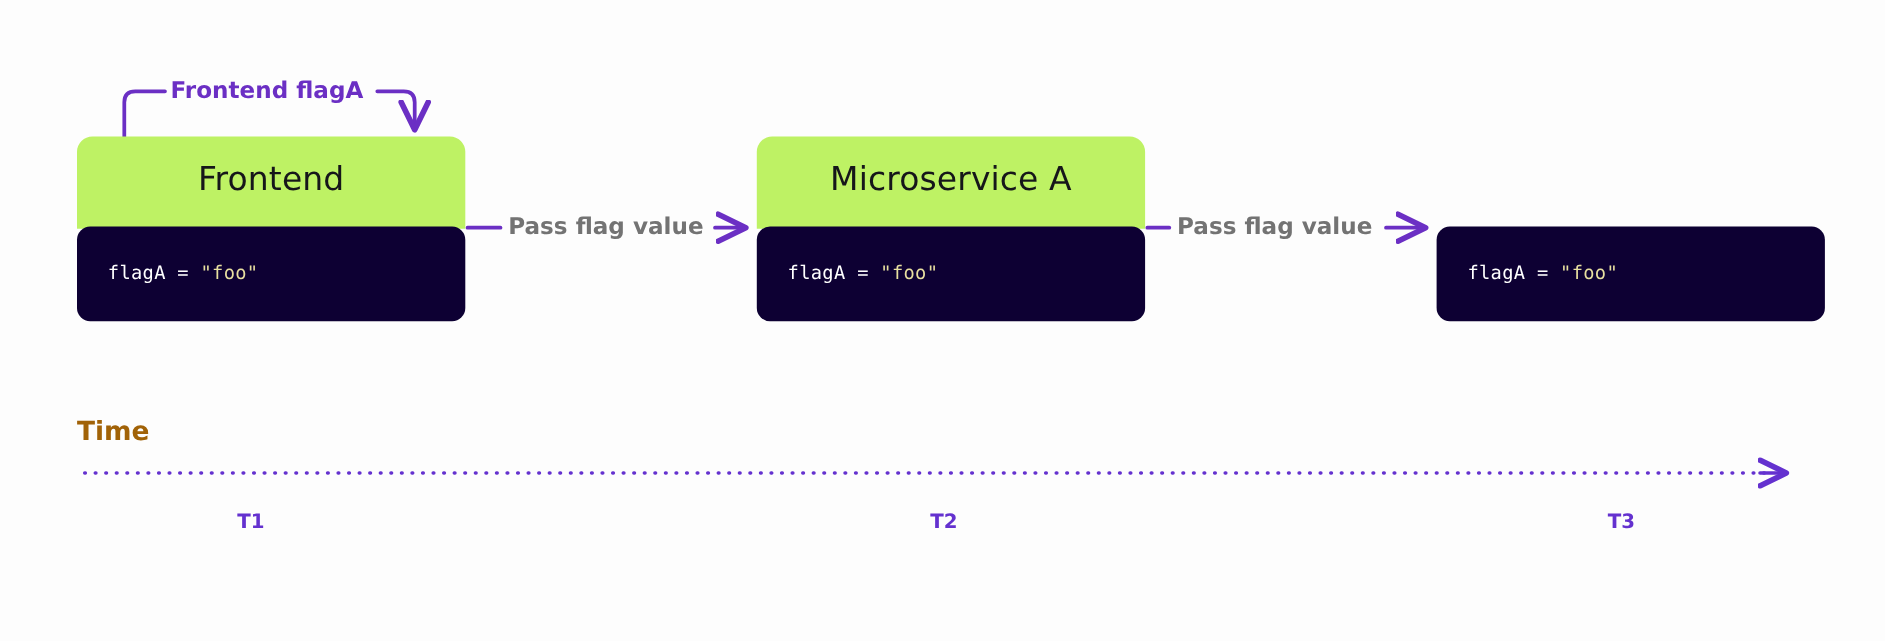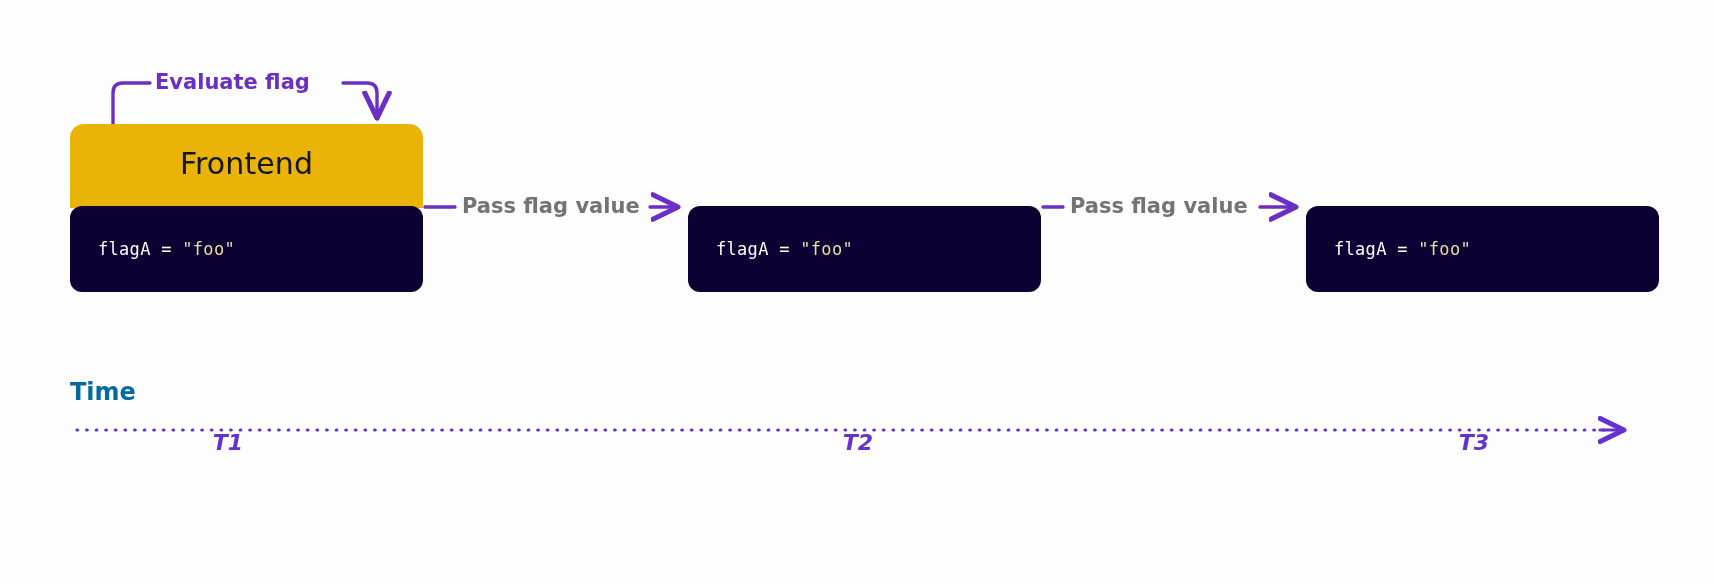--- a/index.html
+++ b/index.html
@@ -23,21 +23,21 @@
     position: absolute;
     width: 353px;
     height: 168px;
   }
   .box-header {
     position: absolute;
     left: 0;
     top: 0;
     width: 353px;
     height: 84px;
-    background: #eab308;
+    background: #bef264;
     border-radius: 14px 14px 0 0;
     display: flex;
     align-items: center;
     justify-content: center;
     box-sizing: border-box;
   }
   .box-header-label {
     font-family: "DejaVu Sans", sans-serif;
     font-size: 30px;
     font-weight: 400;
@@ -110,33 +110,32 @@
   }
 
   
   #time-label {
     position: absolute;
     left: 70px;
     top: 380px;
     font-family: "DejaVu Sans", sans-serif;
     font-size: 24px;
     font-weight: bold;
-    color: #0369a1;
+    color: #a16207;
     line-height: 1;
   }
   .tick-label {
     position: absolute;
-    top: 432px;
-    font-family: "DejaVu Sans", sans-serif;
-    font-size: 22px;
+    top: 466px;
+    font-family: "DejaVu Sans", sans-serif;
+    font-size: 18px;
     font-weight: bold;
     color: #6431cf;
     line-height: 1;
     transform: translateX(-50%);
-    font-style: italic;
   }
   #tick-t1 { left: 228px; }
   #tick-t2 { left: 858px; text-align: right; }
   #tick-t3 { left: 1474px; }
 </style>
 </head>
 <body>
 
 <div id="canvas">
 
@@ -174,32 +173,35 @@
   <div class="service-box" id="box-frontend">
     <div class="box-header">
       <span class="box-header-label">Frontend</span>
     </div>
     <div class="box-code">
       <span class="code-text"><span>flagA = </span><span class="str">"foo"</span></span>
     </div>
   </div>
 
   <div class="service-box" id="box-ms-a">
+    <div class="box-header">
+      <span class="box-header-label">Microservice A</span>
+    </div>
     <div class="box-code">
       <span class="code-text"><span>flagA = </span><span class="str">"foo"</span></span>
     </div>
   </div>
 
   <div class="service-box" id="box-ms-b">
     <div class="box-code">
       <span class="code-text"><span>flagA = </span><span class="str">"foo"</span></span>
     </div>
   </div>
 
-  <div class="flow-label" id="label-evaluate">Evaluate flag</div>
+  <div class="flow-label" id="label-evaluate">Frontend flagA</div>
 
   <div class="flow-label" id="label-pass-1">Pass flag value</div>
 
   <div class="flow-label" id="label-pass-2">Pass flag value</div>
 
   <div id="time-label">Time</div>
 
   <div class="tick-label" id="tick-t1">T1</div>
 
   <div class="tick-label" id="tick-t2">T2</div>

